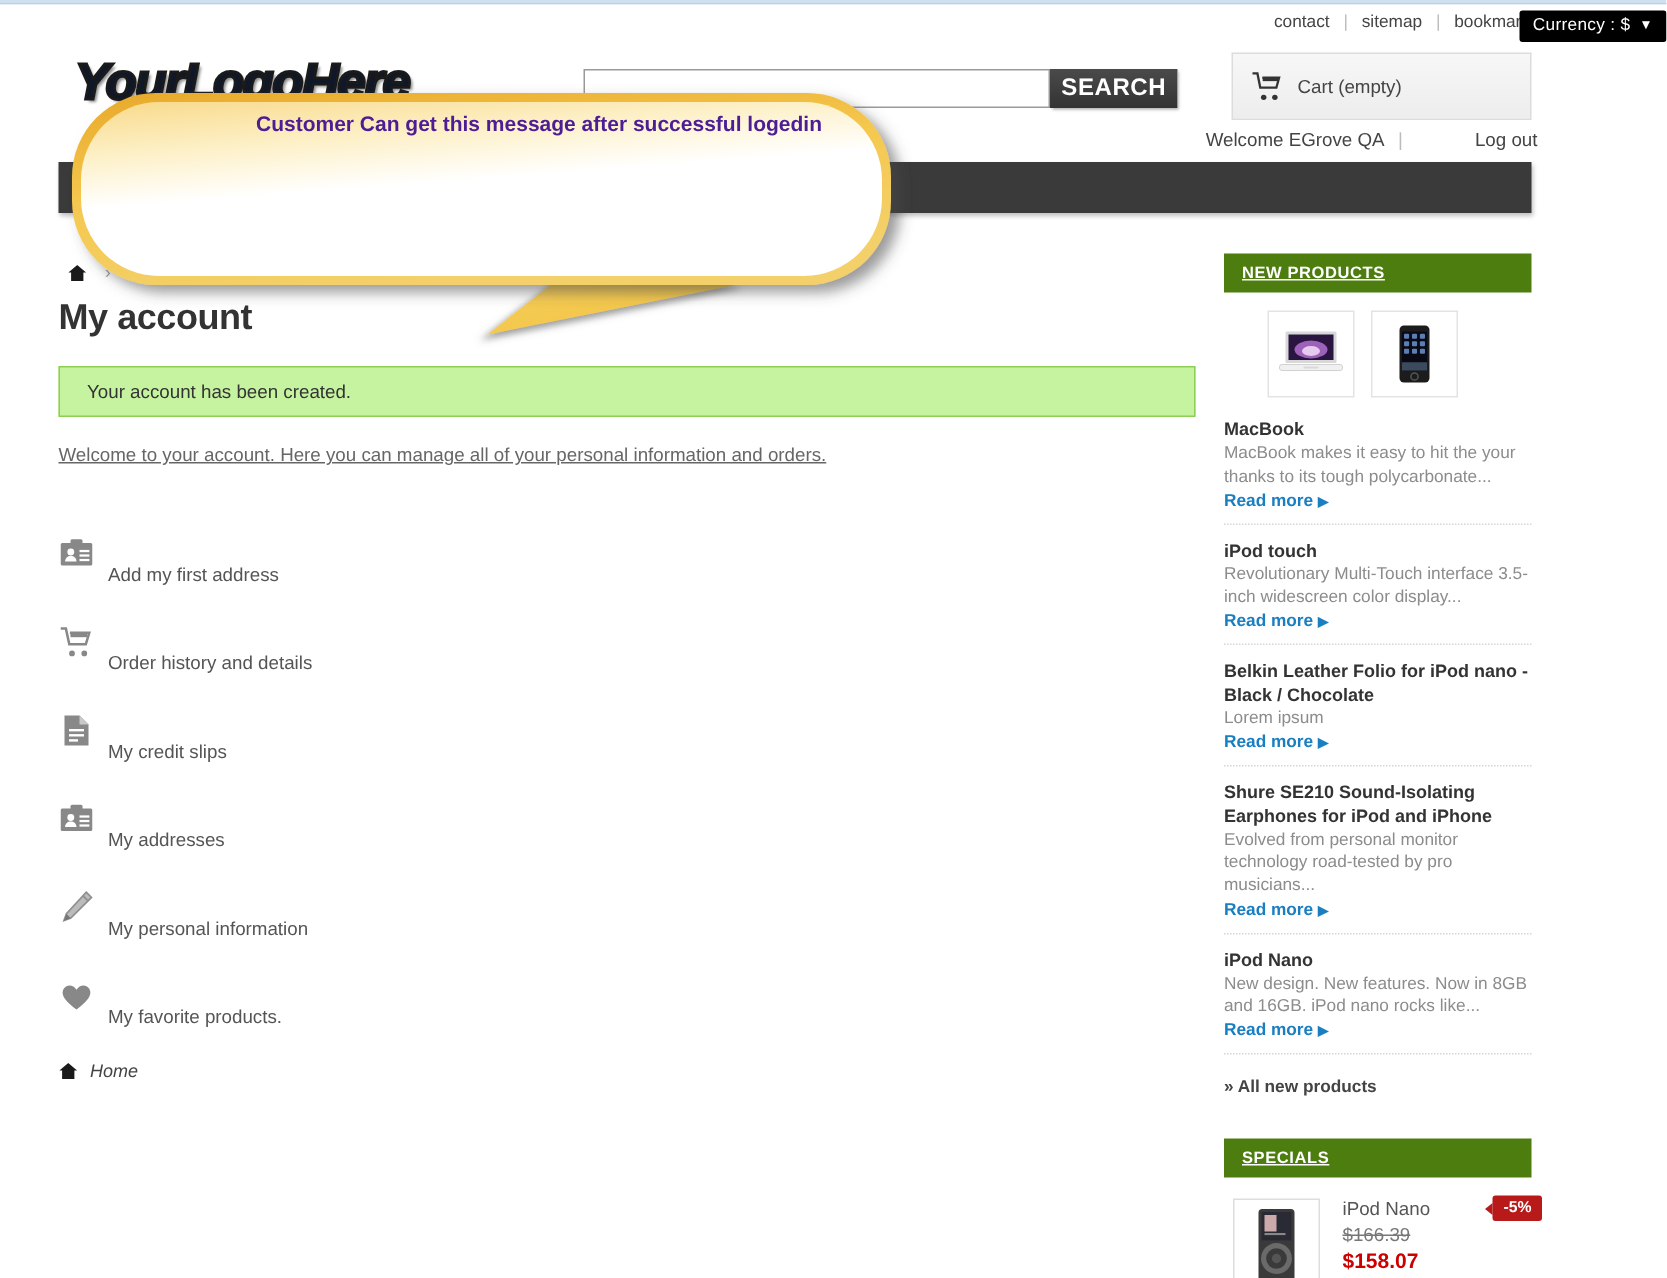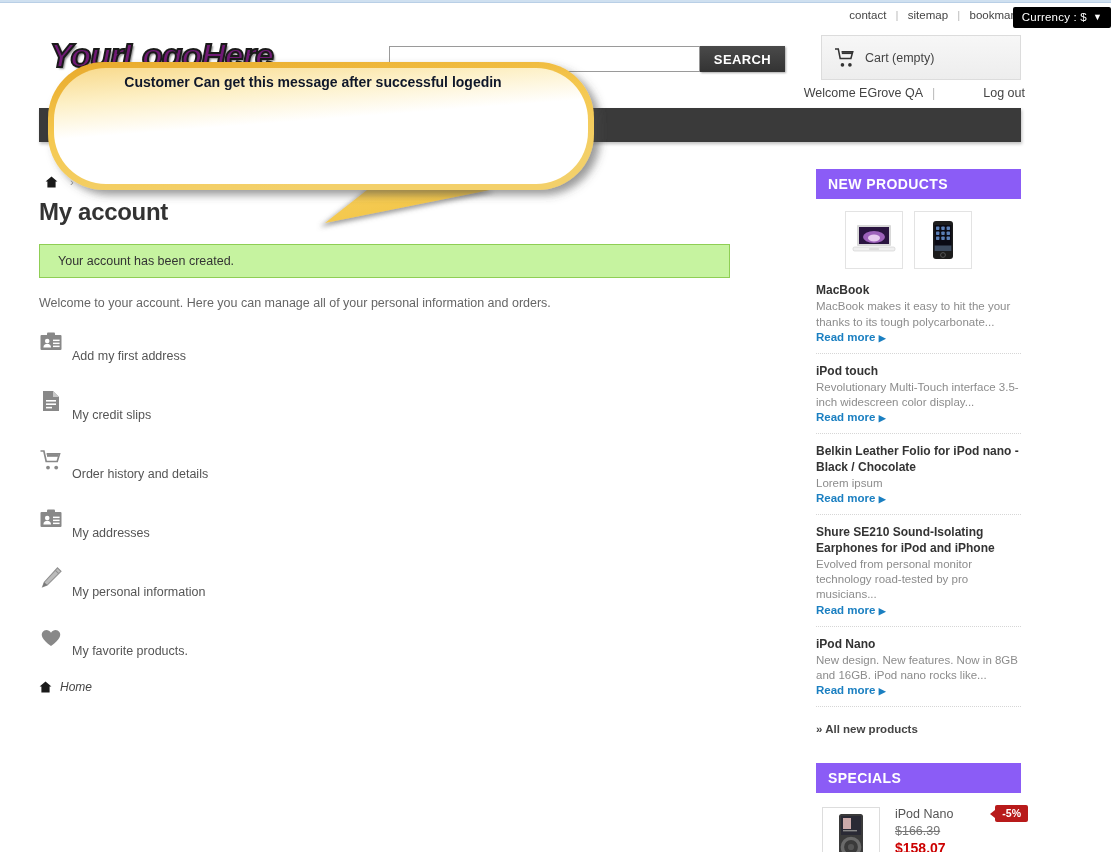--- a/index.html
+++ b/index.html
@@ -40,40 +40,40 @@
     background:#000; color:#fff; font-size:11.5px;
     padding:4px 9px 5px 9px; border-radius:2px; white-space:nowrap;
     letter-spacing:.2px;
   }
   #currency-selector .caret { font-size:9px; margin-left:6px; position:relative; top:-1px;}
 
   #logo {
     position:absolute; left:50px; top:33px;
     font-family:"Liberation Sans", sans-serif;
     font-weight:bold; font-size:34px; font-style:italic;
-    color:#701a75;
+    color:#0f172a;
     -webkit-text-stroke: 2px #1a1a1a;
     text-shadow: 2px 2px 2px rgba(0,0,0,.45);
     letter-spacing:-1px;
     white-space:nowrap;
   }
 
   #search-form { position:absolute; left:389px; top:43px; width:377px; height:26px; }
   #search-input {
     position:absolute; left:0; top:0; width:311px; height:26px;
     border:1px solid #9a9a9a; background:#fff; outline:none;
     font-family:"Liberation Sans", sans-serif; font-size:12px;
     padding:0 6px; color:#333;
   }
   #search-button {
     position:absolute; left:311px; top:0; width:85px; height:26px;
     background:linear-gradient(#4a4a4a,#333);
     color:#fff; border:none; cursor:pointer;
     font-family:"Liberation Sans", sans-serif;
-    font-size:13px; font-weight:bold; letter-spacing:.4px;
+    font-size:16px; font-weight:bold; letter-spacing:.4px;
     box-shadow:1px 1px 2px rgba(0,0,0,.35);
   }
 
   #cart-block {
     position:absolute; left:821px; top:32px; width:200px; height:45px;
     background:linear-gradient(#f7f7f7,#ededed);
     border:1px solid #dcdcdc;
     display:flex; align-items:center; padding-left:12px;
   }
   #cart-block .cart-icon { width:22px; height:20px; margin-right:9px; }
@@ -104,49 +104,49 @@
   #breadcrumb .crumb-sep { margin:0 5px; color:#999; }
 
   #content { position:absolute; left:39px; top:195px; width:760px; }
 
   #page-title {
     font-size:24px; font-weight:bold; color:#333; margin:0 0 18px 0;
     letter-spacing:-0.3px;
   }
 
   #success-alert {
-    width:691px; min-height:34px;
+    width:758px; min-height:34px;
     background:#c6f3a0;
     border:1px solid #8fce55;
     color:#333; font-size:12.5px;
     padding:9px 0 9px 18px;
     margin-bottom:18px;
   }
 
-  #welcome-text { font-size:12.5px; color:#666; margin-bottom:11px; }
+  #welcome-text { font-size:12.5px; color:#666; margin-bottom:38px;text-decoration:underline; }
 
   #account-links { list-style:none; margin:0; padding:0; }
   #account-links li { display:flex; align-items:center; margin-bottom:17px; }
   #account-links a { color:#555; text-decoration:none; font-size:12.5px;margin-top:28px; }
   #account-links .li-icon { width:24px; height:24px; margin-right:9px; flex:0 0 24px; display:block;}
 
   #home-link-row {
     margin-top:22px; display:flex; align-items:center;
     font-size:12px; color:#444;
   }
   #home-link-row .home-ico { margin-right:8px; }
   #home-link-row a { color:#444; text-decoration:none;font-style:italic; }
 
   
   #right-col { position:absolute; left:816px; top:166px; width:205px; }
 
   .block-title {
-    background:#8b5cf6; color:#fff;
-    font-size:14px; font-weight:bold; letter-spacing:.4px;
-    padding:7px 0 7px 12px; text-transform:uppercase;
+    background:#4d7c0f; color:#fff;
+    font-size:11px; font-weight:bold; letter-spacing:.4px;
+    padding:7px 0 7px 12px; text-transform:uppercase;text-decoration:underline;
   }
 
   #new-products-thumbs { display:flex; gap:11px; padding:12px 0 14px 29px; }
   .thumb {
     width:58px; height:58px; background:#fff;
     border:1px solid #e3e3e3; display:flex;
     align-items:center; justify-content:center;
   }
 
   .np-item { padding:0 0 9px 0; border-bottom:1px dotted #d6d6d6; margin-bottom:10px; }
@@ -180,22 +180,22 @@
   #discount-badge:before {
     content:""; position:absolute; left:-5px; top:5px;
     width:0;height:0; border-top:4px solid transparent;
     border-bottom:4px solid transparent; border-right:5px solid #b81a1a;
   }
 
   
   #callout-wrap { position:absolute; left:40px; top:45px; width:600px; height:200px; pointer-events:none; }
   #callout-text {
     position:absolute; left:78px; top:70px; width:470px;
-    color:#0f172a; font-weight:bold; font-size:14px;
-    text-align:center; line-height:1.3;
+    color:#4c1d95; font-weight:bold; font-size:14px;
+    text-align:right; line-height:1.3;
   }
 </style>
 </head>
 <body>
 
 <div id="browser-edge"></div>
 
 <div id="page">
 
   <div id="header">
@@ -266,37 +266,37 @@
           <path d="M4.4 17.4 c0-2.4 1.7-3.7 3.8-3.7 s3.8 1.3 3.8 3.7 z" fill="#fff"></path>
           <rect x="14" y="9.6" width="6.6" height="1.5" fill="#fff"></rect>
           <rect x="14" y="12.6" width="6.6" height="1.5" fill="#fff"></rect>
           <rect x="14" y="15.6" width="6.6" height="1.5" fill="#fff"></rect>
         </svg>
         <a href="#">Add my first address</a>
       </li>
 
       <li>
         <svg class="li-icon" viewBox="0 0 24 24">
+          <path d="M1.5 3 h3.4 l2.3 10.5 h11 l2.3-7.6 H7.6" fill="none" stroke="#888" stroke-width="1.7"></path>
+          <rect x="8" y="6.2" width="11" height="2.6" fill="#888"></rect>
+          <circle cx="9" cy="19.6" r="1.9" fill="#888"></circle>
+          <circle cx="17.2" cy="19.6" r="1.9" fill="#888"></circle>
+        </svg>
+        <a href="#">Order history and details</a>
+      </li>
+
+      <li>
+        <svg class="li-icon" viewBox="0 0 24 24">
           <path d="M4 2 h10 l6 6 v14 H4 Z" fill="#888"></path>
           <path d="M14 2 v6 h6 z" fill="#c9c9c9"></path>
           <rect x="7" y="11" width="10" height="1.6" fill="#fff"></rect>
           <rect x="7" y="14.4" width="10" height="1.6" fill="#fff"></rect>
           <rect x="7" y="17.8" width="6" height="1.6" fill="#fff"></rect>
         </svg>
         <a href="#">My credit slips</a>
-      </li>
-
-      <li>
-        <svg class="li-icon" viewBox="0 0 24 24">
-          <path d="M1.5 3 h3.4 l2.3 10.5 h11 l2.3-7.6 H7.6" fill="none" stroke="#888" stroke-width="1.7"></path>
-          <rect x="8" y="6.2" width="11" height="2.6" fill="#888"></rect>
-          <circle cx="9" cy="19.6" r="1.9" fill="#888"></circle>
-          <circle cx="17.2" cy="19.6" r="1.9" fill="#888"></circle>
-        </svg>
-        <a href="#">Order history and details</a>
       </li>
 
       <li>
         <svg class="li-icon" viewBox="0 0 24 24">
           <rect x="1.5" y="5" width="21" height="15" rx="1" fill="#888"></rect>
           <rect x="8" y="2.5" width="8" height="3.4" rx="1" fill="#888"></rect>
           <circle cx="8.2" cy="11" r="2.3" fill="#fff"></circle>
           <path d="M4.4 17.4 c0-2.4 1.7-3.7 3.8-3.7 s3.8 1.3 3.8 3.7 z" fill="#fff"></path>
           <rect x="14" y="9.6" width="6.6" height="1.5" fill="#fff"></rect>
           <rect x="14" y="12.6" width="6.6" height="1.5" fill="#fff"></rect>

